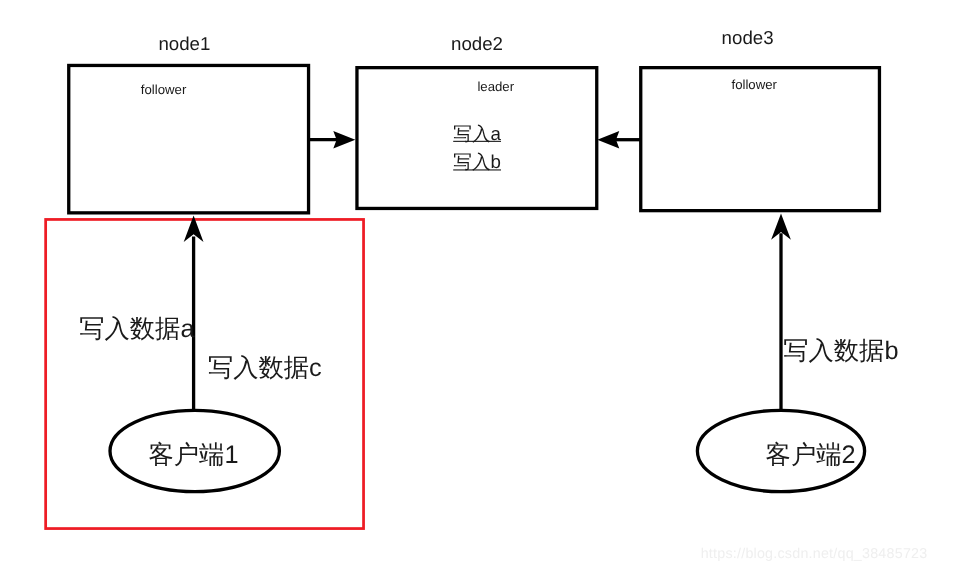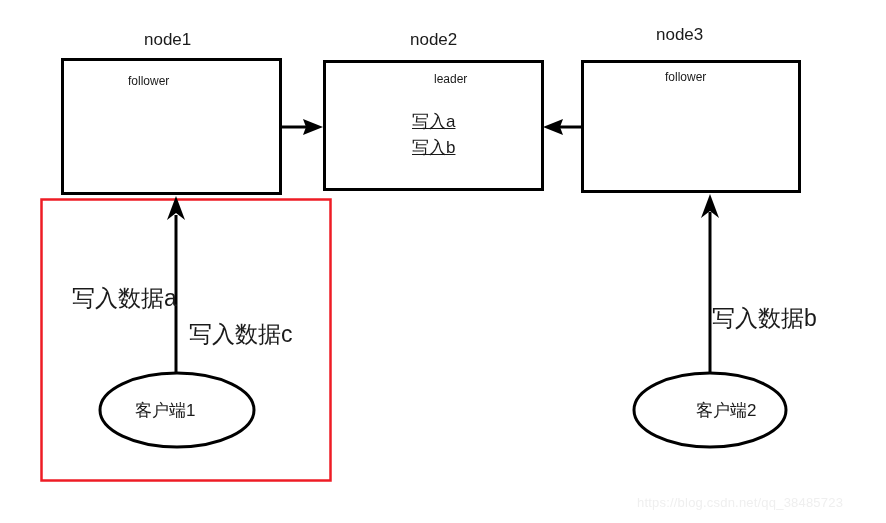--- a/index.html
+++ b/index.html
@@ -37,21 +37,21 @@
     font-size: 12px;
   }
   .inbox-line {
     font-size: 17px;
     text-decoration: underline;
   }
   .edge-label {
     font-size: 23px;
   }
   .ellipse-label {
-    font-size: 17px;
+    font-size: 23px;
   }
   .watermark {
     position: absolute;
     font-size: 13px;
     color: #efefef;
     white-space: nowrap;
     letter-spacing: 0.2px;
   }
   .node-box {
     fill: #ffffff;

